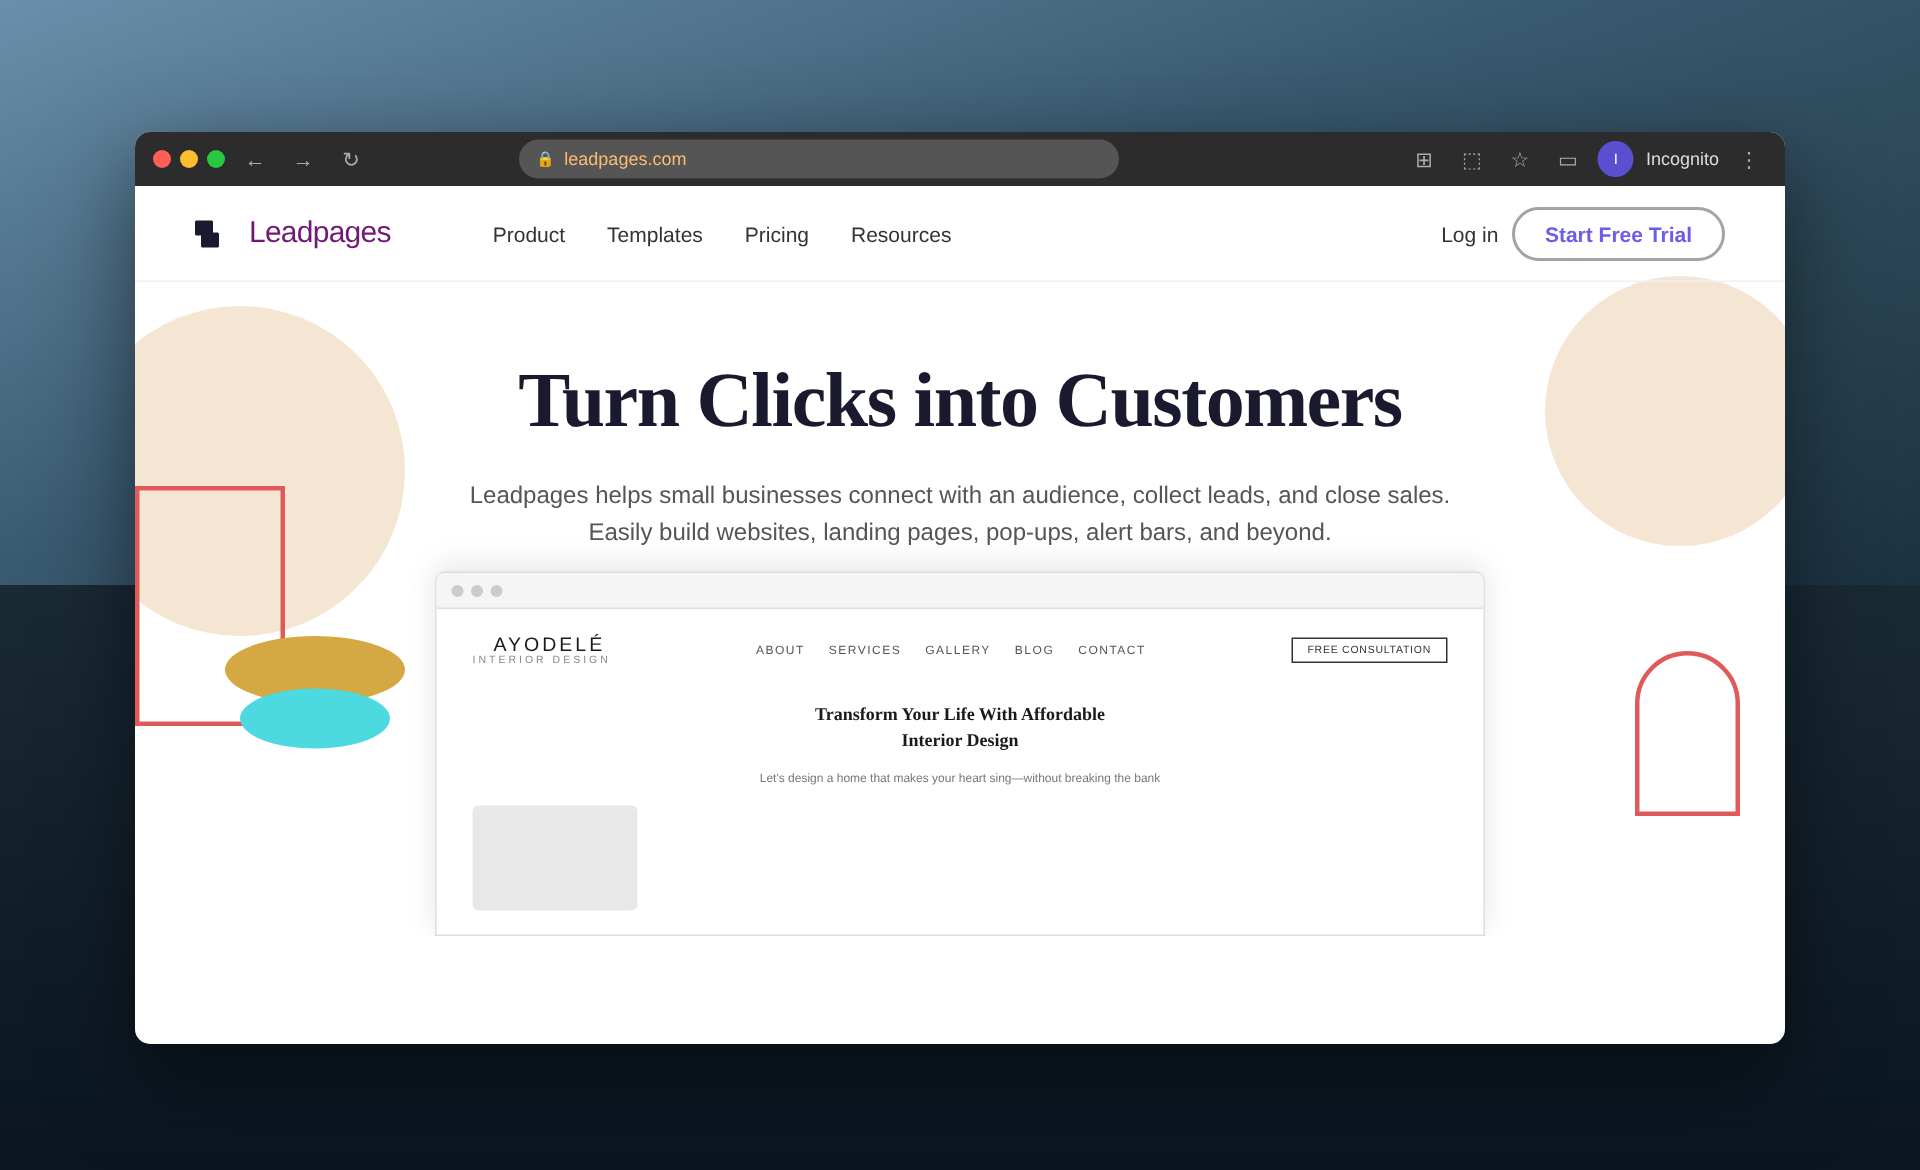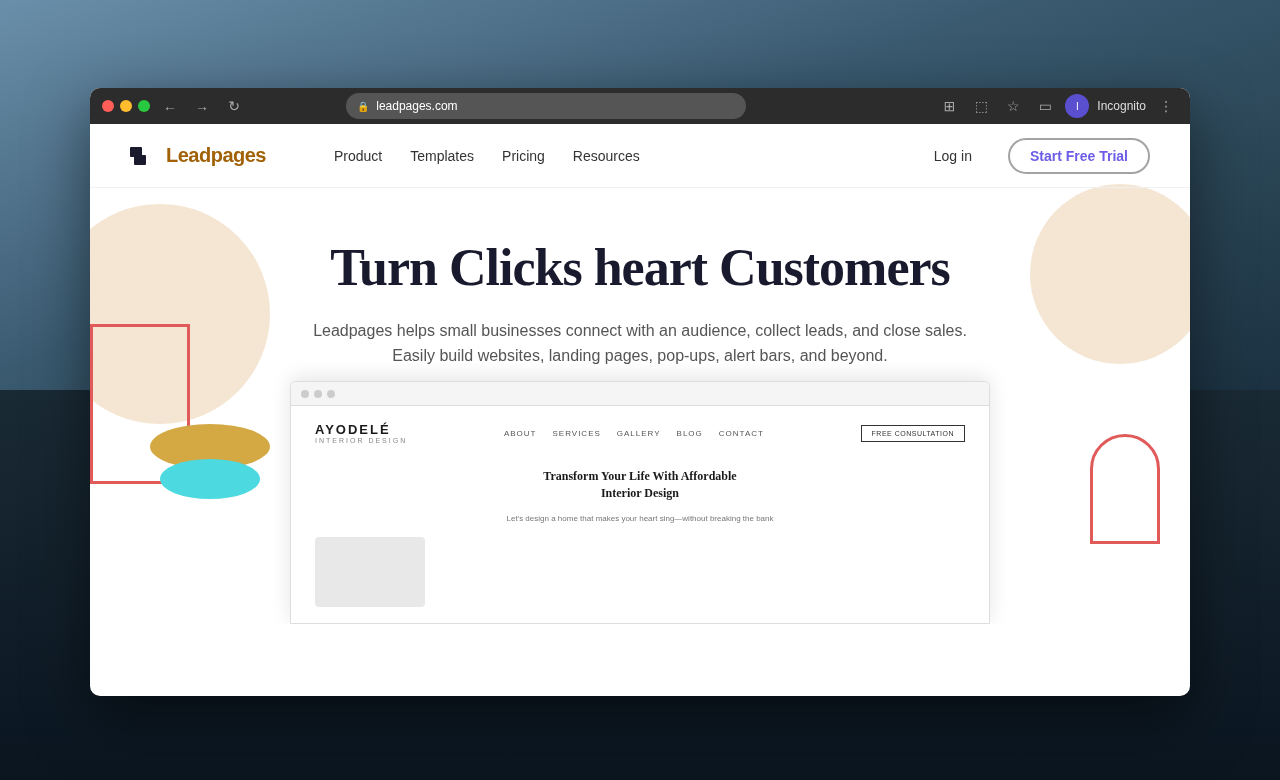--- a/index.html
+++ b/index.html
@@ -137,21 +137,21 @@
       padding: 0 12px;
       gap: 6px;
       max-width: 400px;
       margin: 0 auto;
     }
     .lock-icon {
       color: #aaa;
       font-size: 10px;
     }
     .address-text {
-      color: #ffffff;
+      color: #fdba74;
       font-size: 12px;
     }
     .toolbar-right {
       display: flex;
       align-items: center;
       gap: 8px;
       margin-left: auto;
     }
     .toolbar-icon {
       color: #aaa;
@@ -200,40 +200,40 @@
       display: flex;
       align-items: center;
       gap: 8px;
     }
     .logo-icon {
       display: flex;
       align-items: center;
     }
     .logo-text {
       font-size: 20px;
-      font-weight: 700;
-      color: #a16207;
+      font-weight: 400;
+      color: #701a75;
       letter-spacing: -0.5px;
     }
     .nav-links {
       display: flex;
       gap: 28px;
       margin-left: 68px;
     }
     .nav-link {
       font-size: 14px;
       color: #333;
       text-decoration: none;
       font-weight: 500;
     }
     .nav-right {
       margin-left: auto;
       display: flex;
       align-items: center;
-      gap: 36px;
+      gap: 9px;
     }
     .login-link {
       font-size: 14px;
       color: #333;
       text-decoration: none;
     }
     .cta-btn {
       background: transparent;
       border: 2px solid #a3a3a3;
       color: #6c5ce7;
@@ -371,23 +371,24 @@
       padding: 16px 24px;
     }
     .mini-nav {
       display: flex;
       align-items: center;
       justify-content: space-between;
       margin-bottom: 24px;
     }
     .mini-logo {
       font-size: 13px;
-      font-weight: 700;
+      font-weight: 400;
       letter-spacing: 2px;
       color: #1a1a1a;
+      margin-left: 14px;
     }
     .mini-logo-sub {
       font-size: 7px;
       letter-spacing: 2px;
       color: #888;
     }
     .mini-nav-links {
       display: flex;
       gap: 16px;
     }
@@ -492,21 +493,21 @@
         <a class="nav-link" href="#">Resources</a>
       </div>
 
       <div class="nav-right">
         <a class="login-link" href="#">Log in</a>
         <button class="cta-btn">Start Free Trial</button>
       </div>
     </nav>
 
     <section class="hero">
-      <h1 class="hero-title">Turn Clicks heart Customers</h1>
+      <h1 class="hero-title">Turn Clicks into Customers</h1>
       <p class="hero-subtitle">
         <span>Leadpages helps small businesses connect with an audience, collect leads, and close sales.</span><br>
         <span>Easily build websites, landing pages, pop-ups, alert bars, and beyond.</span>
       </p>
       <button class="hero-cta">Start a Free Trial</button>
     </section>
 
     <div class="template-preview">
       <div class="mini-browser-bar">
         <div class="mini-tl"></div>

